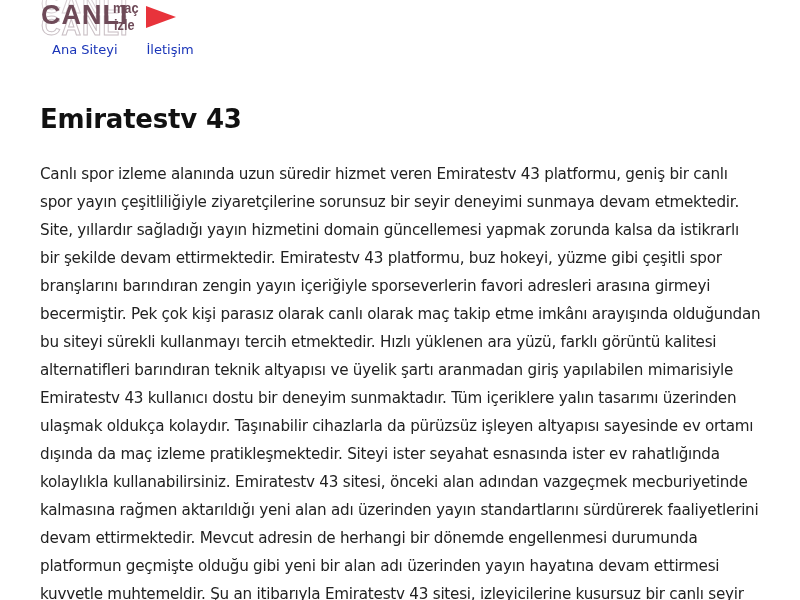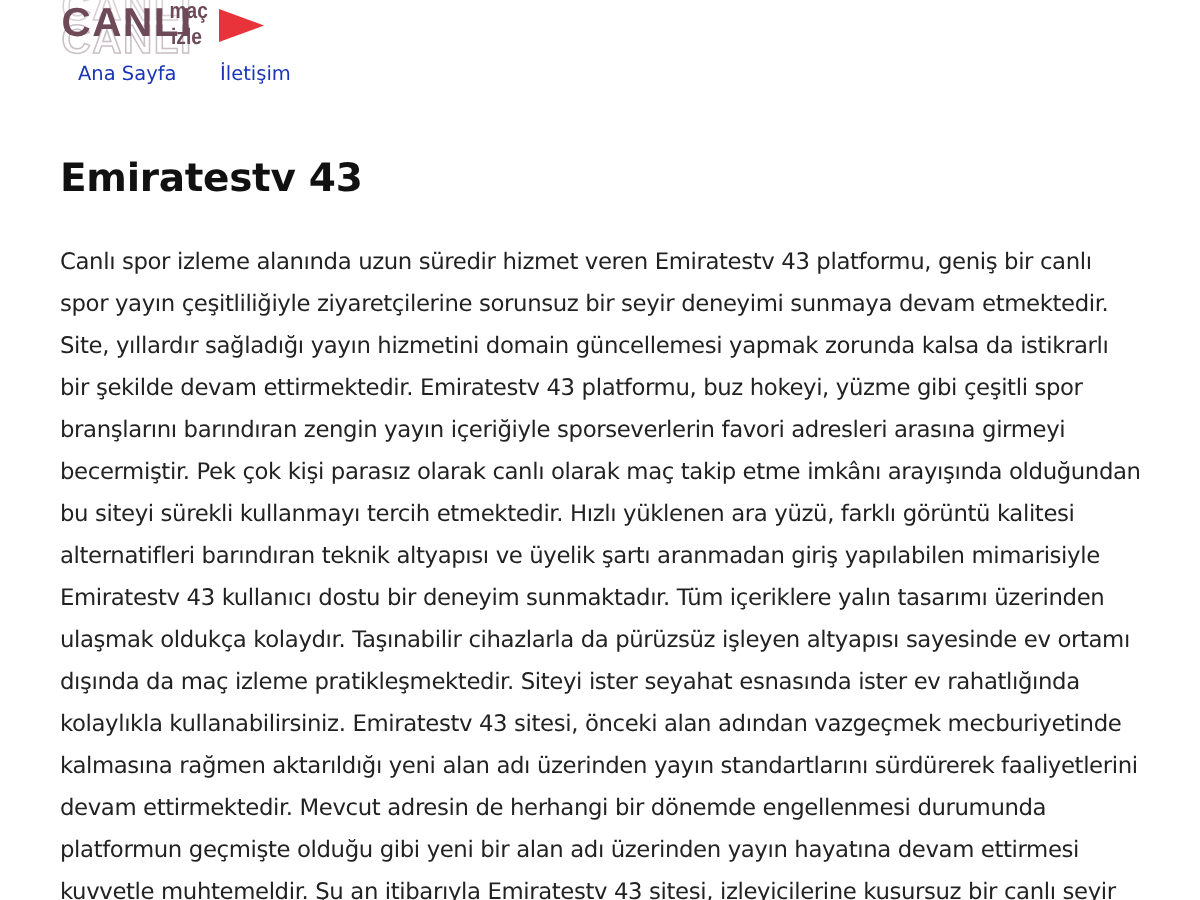--- a/index.html
+++ b/index.html
@@ -54,20 +54,20 @@
 <div class="header">
   <div class="logo">
     <span class="logo-canli-shadow2">CANLI</span>
     <span class="logo-canli-shadow">CANLI</span>
     <span class="logo-canli">CANLI</span>
     <span class="logo-mac">maç</span>
     <span class="logo-izle">izle</span>
     <span class="logo-play"></span>
   </div>
   <nav class="nav">
-    <a href="#">Ana Sayfa</a>
+    <a href="#">Ana Siteyi</a>
     <a href="#">İletişim</a>
   </nav>
 </div>
 
 <h1 class="title">Emiratestv 43</h1>
 
 <p class="content">Canlı spor izleme alanında uzun süredir hizmet veren Emiratestv 43 platformu, geniş bir canlı spor yayın çeşitliliğiyle ziyaretçilerine sorunsuz bir seyir deneyimi sunmaya devam etmektedir. Site, yıllardır sağladığı yayın hizmetini domain güncellemesi yapmak zorunda kalsa da istikrarlı bir şekilde devam ettirmektedir. Emiratestv 43 platformu, buz hokeyi, yüzme gibi çeşitli spor branşlarını barındıran zengin yayın içeriğiyle sporseverlerin favori adresleri arasına girmeyi becermiştir. Pek çok kişi parasız olarak canlı olarak maç takip etme imkânı arayışında olduğundan bu siteyi sürekli kullanmayı tercih etmektedir. Hızlı yüklenen ara yüzü, farklı görüntü kalitesi alternatifleri barındıran teknik altyapısı ve üyelik şartı aranmadan giriş yapılabilen mimarisiyle Emiratestv 43 kullanıcı dostu bir deneyim sunmaktadır. Tüm içeriklere yalın tasarımı üzerinden ulaşmak oldukça kolaydır. Taşınabilir cihazlarla da pürüzsüz işleyen altyapısı sayesinde ev ortamı dışında da maç izleme pratikleşmektedir. Siteyi ister seyahat esnasında ister ev rahatlığında kolaylıkla kullanabilirsiniz. Emiratestv 43 sitesi, önceki alan adından vazgeçmek mecburiyetinde kalmasına rağmen aktarıldığı yeni alan adı üzerinden yayın standartlarını sürdürerek faaliyetlerini devam ettirmektedir. Mevcut adresin de herhangi bir dönemde engellenmesi durumunda platformun geçmişte olduğu gibi yeni bir alan adı üzerinden yayın hayatına devam ettirmesi kuvvetle muhtemeldir. Şu an itibarıyla Emiratestv 43 sitesi, izleyicilerine kusursuz bir canlı seyir deneyimi yaşatmaya devam etmektedir. Canlı müsabaka yayını hususundaki kararlılığını da</p>
 
 </body></html>

